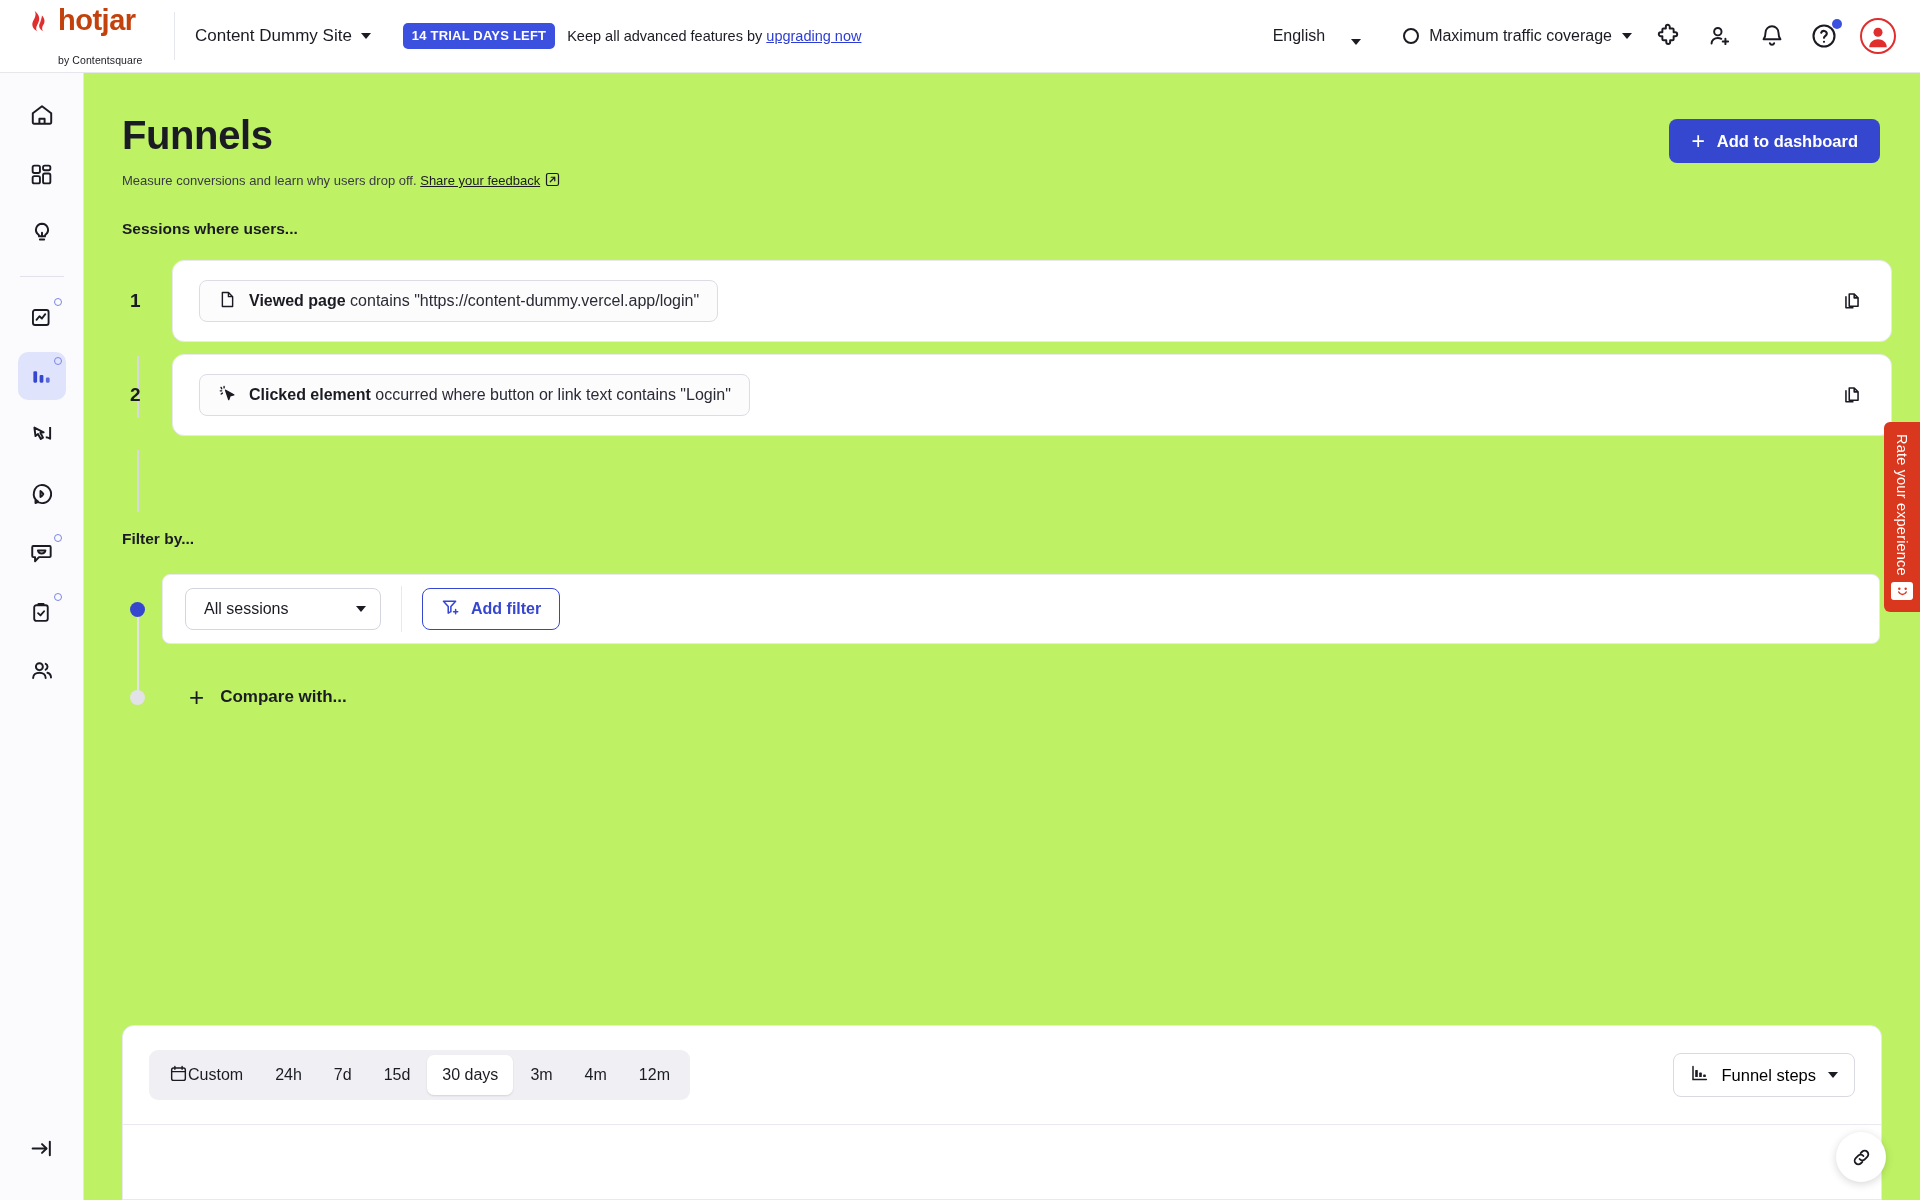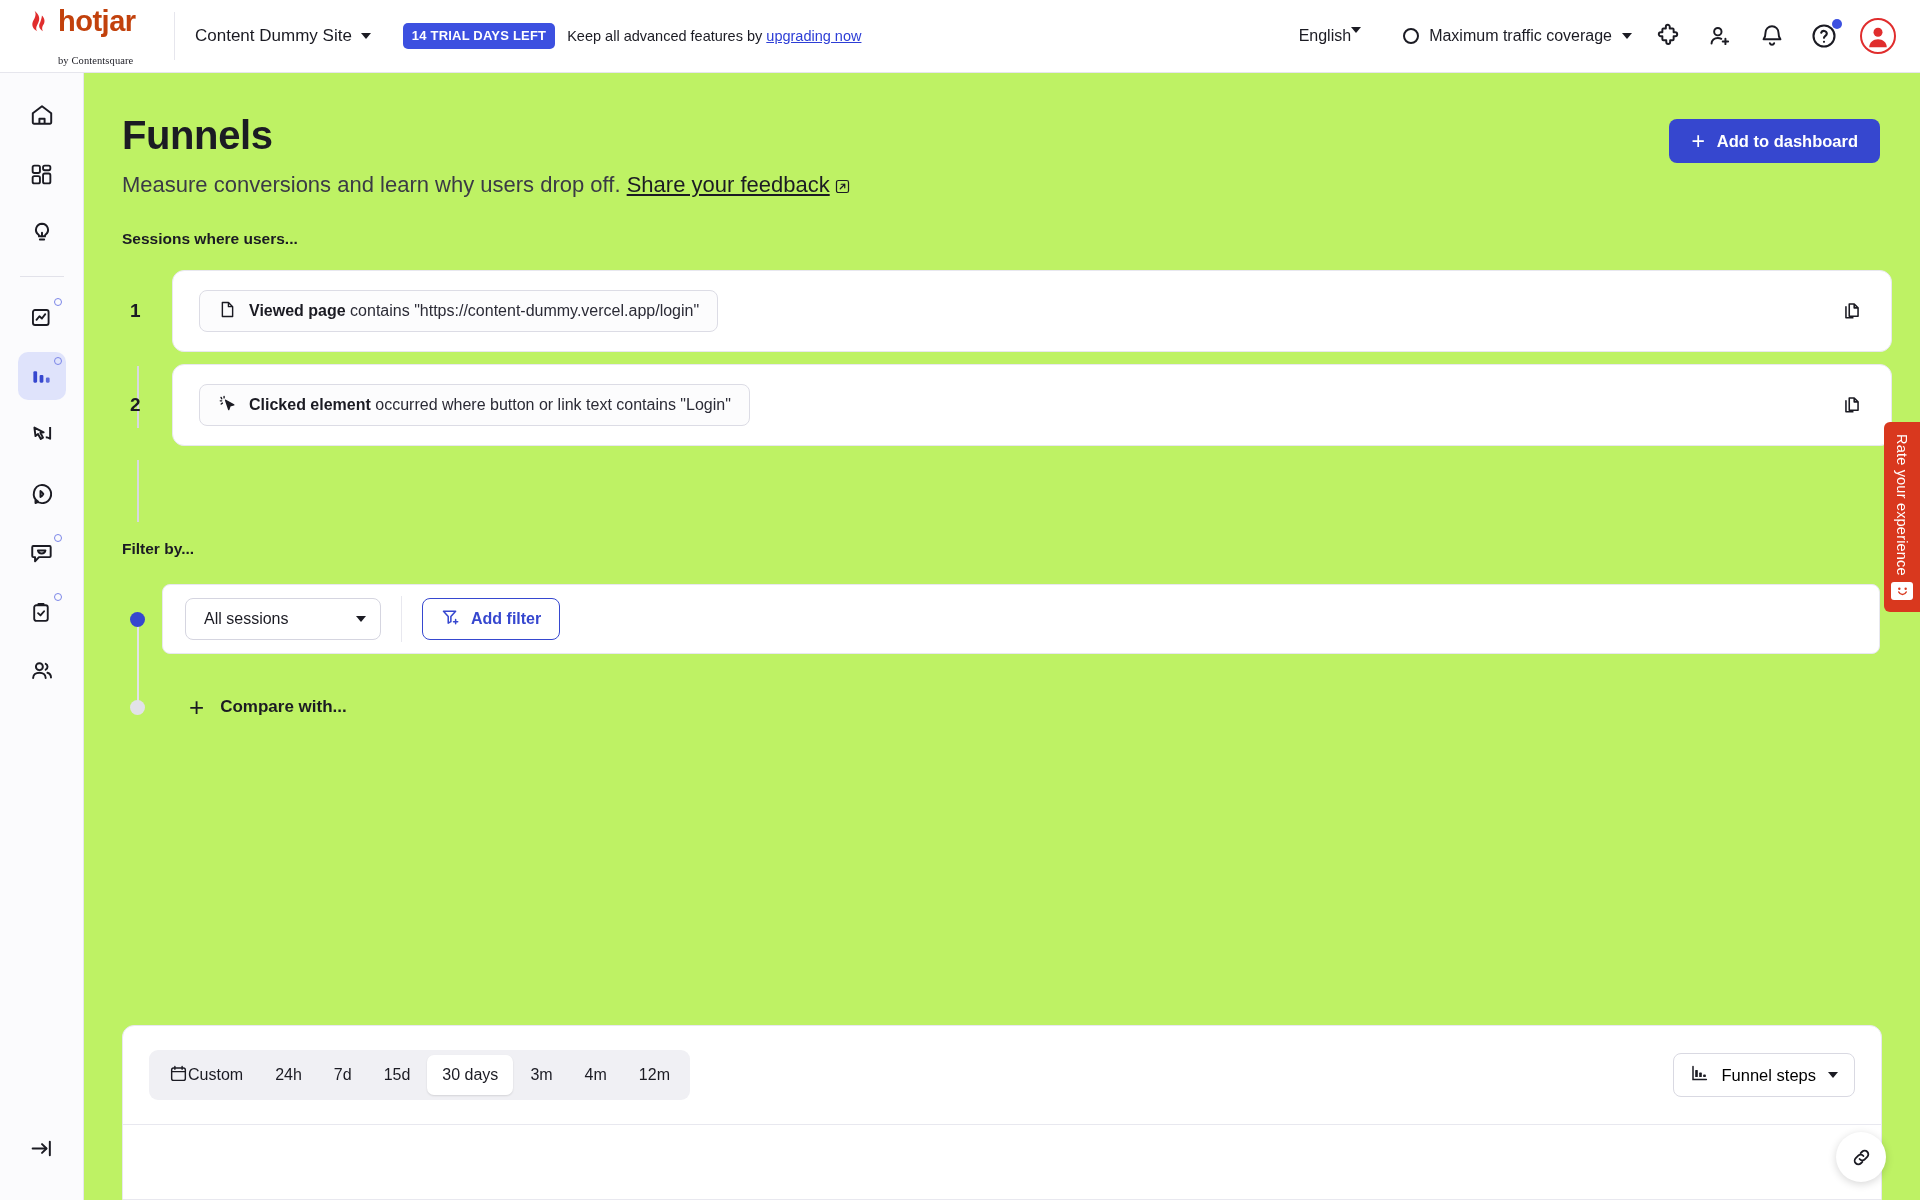--- a/index.html
+++ b/index.html
@@ -19,42 +19,42 @@
     background: #fff;
     border-bottom: 1px solid #e6e6ed;
   }
   .logo-wrap {
     width: 170px; padding-left: 30px;
     display: flex; flex-direction: column; justify-content: center;
   }
   .logo-row { display: flex; align-items: center; gap: 6px; }
   .logo-mark { width: 22px; height: 24px; display: block; }
   .logo-word { font-size: 29px; font-weight: 700; letter-spacing: -.5px; color: #c2410c; line-height: 1; }
-  .logo-sub { font-size: 10.5px; color: #1b1b23; margin-top: 19px; margin-left: 28px; letter-spacing: .1px; font-family: Liberation Serif, serif; }
+  .logo-sub { font-size: 10.5px; color: #1b1b23; margin-top: 19px; margin-left: 28px; letter-spacing: .1px; }
 
   .topbar-divider { width: 1px; height: 48px; background: #e6e6ed; margin: 0 16px 0 4px; }
 
   .site-select {
     display: flex; align-items: center; gap: 9px;
     font-size: 17px; color: #1b1b23; cursor: pointer; padding: 6px 4px;
   }
   .caret { width: 0; height: 0; border-left: 5.5px solid transparent; border-right: 5.5px solid transparent; border-top: 6.5px solid #1b1b23; }
   .caret.sm { border-left-width: 5px; border-right-width: 5px; border-top-width: 6px; }
 
   .trial-badge {
     margin-left: 28px;
     background: #3c50e0; color: #fff;
     font-size: 13px; font-weight: 700; letter-spacing: .2px;
     border-radius: 5px; padding: 5px 9px 6px; white-space: nowrap;
   }
   .trial-text { margin-left: 12px; font-size: 14.5px; color: #1b1b23; }
   .trial-text a { color: #2c3dd6; text-decoration: underline; }
 
   .topbar-right { margin-left: auto; display: flex; align-items: center; gap: 0; padding-right: 24px; }
-  .lang-select { display: flex; align-items: flex-start; gap: 0; font-size: 16px; cursor: pointer; padding: 6px 10px; }
+  .lang-select { display: flex; align-items: flex-end; gap: 26px; font-size: 16px; cursor: pointer; padding: 6px 10px; }
   .coverage { display: flex; align-items: center; gap: 10px; font-size: 16px; cursor: pointer; padding: 6px 10px; margin-left: 22px; }
   .coverage-ring { width: 16px; height: 16px; border-radius: 50%; border: 2.6px solid #1b1b23; }
   .icon-btn { width: 52px; height: 52px; display: flex; align-items: center; justify-content: center; cursor: pointer; position: relative; }
   .icon-btn svg { display: block; }
   .blue-dot { position: absolute; top: 9px; right: 8px; width: 10px; height: 10px; border-radius: 50%; background: #3c50e0; }
   .avatar {
     width: 36px; height: 36px; border-radius: 50%;
     background: #fff; border: 2.5px solid #e02d2d;
     display: flex; align-items: center; justify-content: center;
     margin-left: 10px; cursor: pointer; overflow: hidden;
@@ -77,21 +77,21 @@
   .nav-sep { width: 44px; height: 1px; background: #e2e2ea; margin: 8px 0 16px; }
   .sidebar-bottom { margin-top: auto; margin-bottom: 28px; }
 
   
   .main {
     position: absolute; top: 73px; left: 84px; width: 1836px; height: 1127px;
     background: #bef264; overflow: hidden;
   }
   .page-head { padding: 40px 40px 0 38px; display: flex; align-items: flex-start; }
   .page-title { font-size: 40px; font-weight: 700; letter-spacing: -.4px; line-height: 1.1; }
-  .page-sub { margin-top: 15px; font-size: 22px; color: #3a3a45; }
+  .page-sub { margin-top: 15px; font-size: 13px; color: #3a3a45; }
   .page-sub a { color: #1b1b23; text-decoration: underline; }
   .ext-box { display: inline-block; margin-left: 5px; vertical-align: -2px; }
 
   .btn-primary {
     margin-left: auto; margin-top: 6px;
     background: #3647cf; color: #fff;
     border: none; border-radius: 8px;
     height: 44px; padding: 0 22px;
     font-size: 16.5px; font-weight: 700;
     font-family: inherit;

